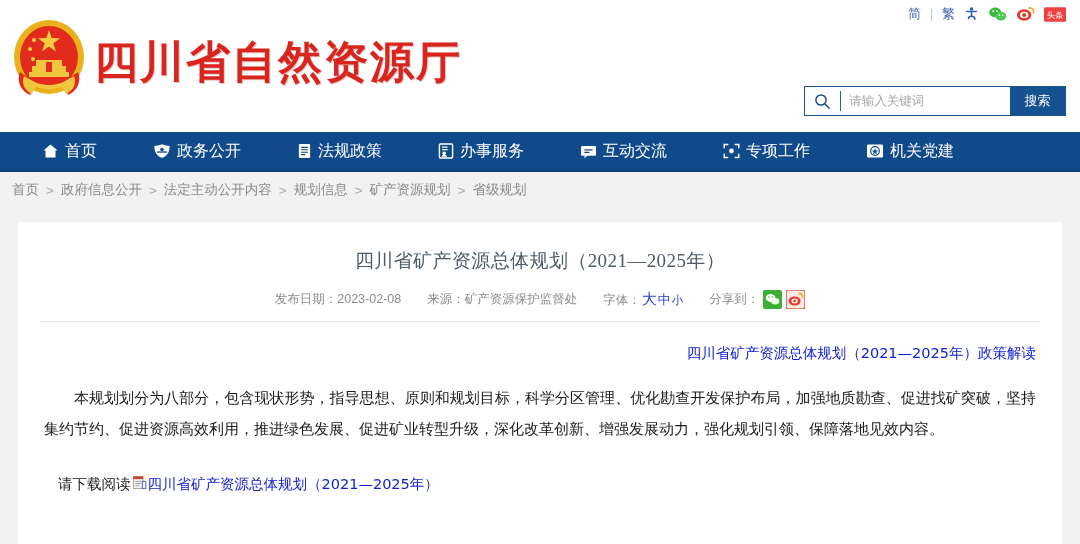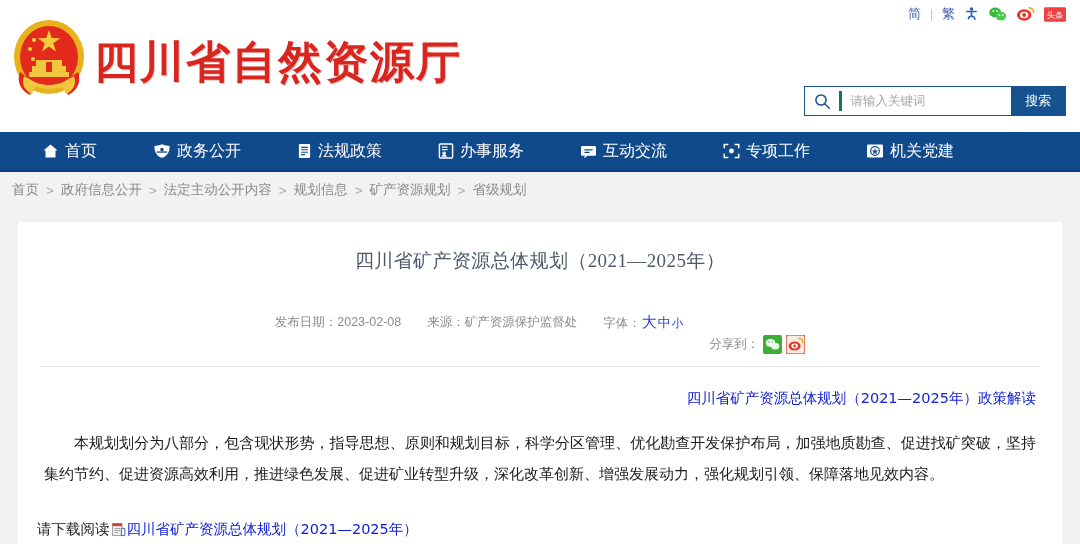--- a/index.html
+++ b/index.html
@@ -48,21 +48,21 @@
     display: flex; align-items: center;
     width: 262px; height: 30px;
     border: 1px solid #1c5291; background: #fff;
   }
   .search-ico {
     width: 36px; height: 28px;
     display: flex; align-items: center; justify-content: center;
   }
   .search-input {
     flex: 1; height: 20px; border: none; outline: none;
-    border-left: 3px solid #0f766e;
+    border-left: 1px solid #0f766e;
     padding-left: 8px; font-size: 12.5px; color: #333;
     font-family: "Liberation Sans", sans-serif;
   }
   .search-input::placeholder { color: #a8a8a8; }
   .search-btn {
     width: 56px; height: 28px; border: none; cursor: pointer;
     background: #15528f; color: #fff; font-size: 13px;
     font-family: "Liberation Sans", sans-serif;
   }
 
@@ -107,21 +107,21 @@
     display: flex; align-items: center; justify-content: center;
     gap: 26px; margin-top: 16px;
     font-size: 12.5px; color: #8b8b8b;
   }
   .meta-label { color: #8b8b8b; }
   .meta-val { color: #8b8b8b; }
   .font-sizes { display: inline-flex; align-items: baseline; gap: 1px; }
   .fs-l { color: #2a3fd0; font-size: 15px; cursor: pointer; }
   .fs-m { color: #2a3fd0; font-size: 13px; cursor: pointer; }
   .fs-s { color: #2a3fd0; font-size: 11.5px; cursor: pointer; }
-  .share-group { display: inline-flex; align-items: center; gap: 4px; margin-top: 45px; }
+  .share-group { display: inline-flex; align-items: center; gap: 4px; }
   .share-ico { width: 19px; height: 19px; border-radius: 2px; cursor: pointer; }
 
   .divider {
     margin: 12px 22px 0 22px; height: 1px; background: #e3e3e3;
   }
 
   .interp-row {
     text-align: right; padding: 22px 26px 0 0;
   }
   .interp-link {
@@ -131,22 +131,22 @@
   }
 
   .body-text {
     margin: 20px 26px 0 26px;
     font-size: 15px; color: #1a1a1a; line-height: 31px;
     text-align: justify; text-indent: 2em;
     font-family: "DejaVu Sans", sans-serif;
   }
 
   .download-row {
-    margin: 30px 26px 0 19px;
-    display: flex; align-items: center;
+    margin: 30px 26px 0 40px;
+    display: flex; align-items: flex-start;
     font-size: 14.5px; color: #1a1a1a;
     font-family: "DejaVu Sans", sans-serif;
   }
   .file-ico { margin: 0 1px; display: inline-flex; align-items: center; }
   .download-link { color: #1322d6; cursor: pointer; }
 </style>
 </head>
 <body>
 
 <div class="page">

